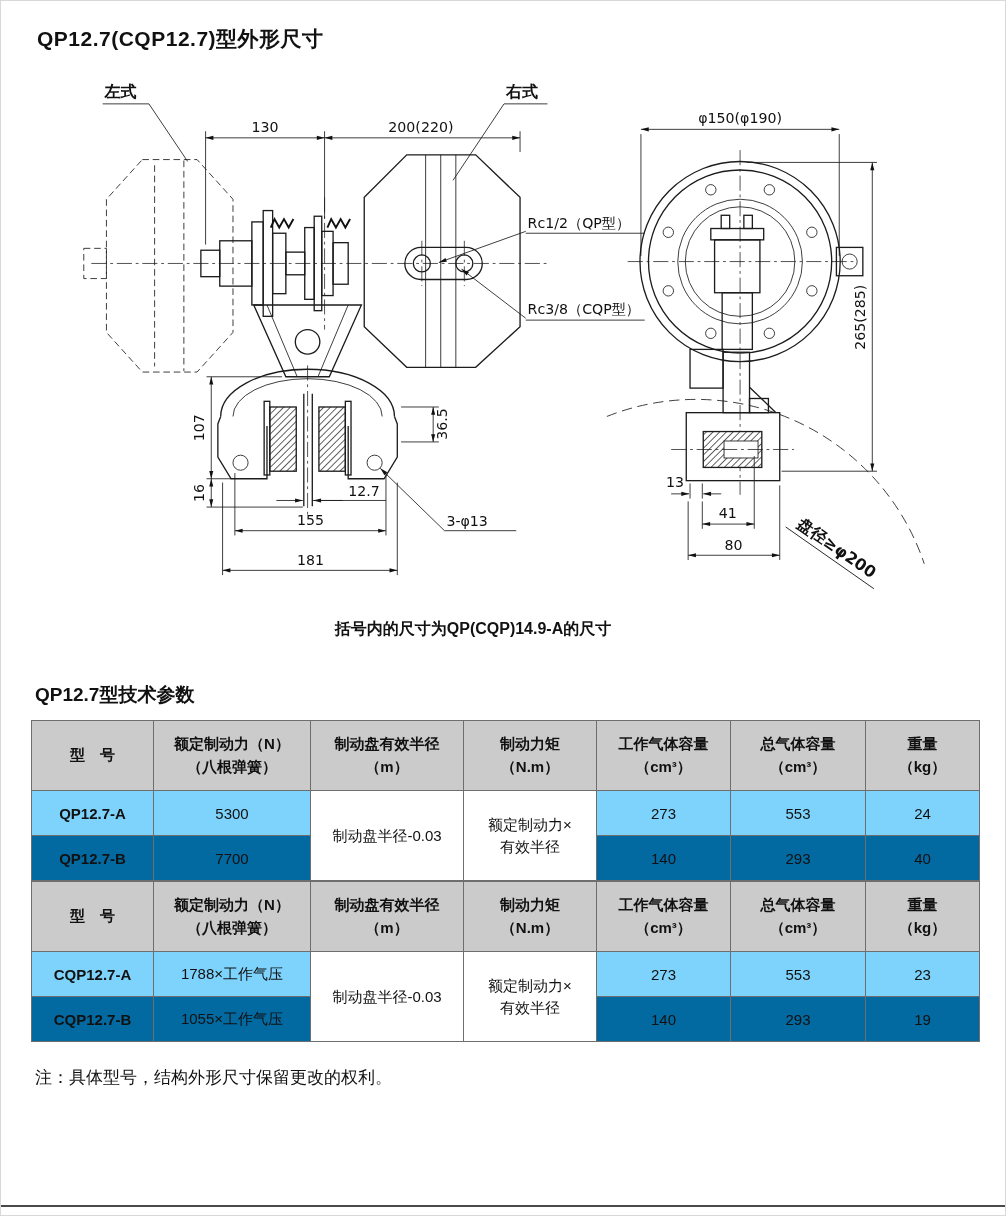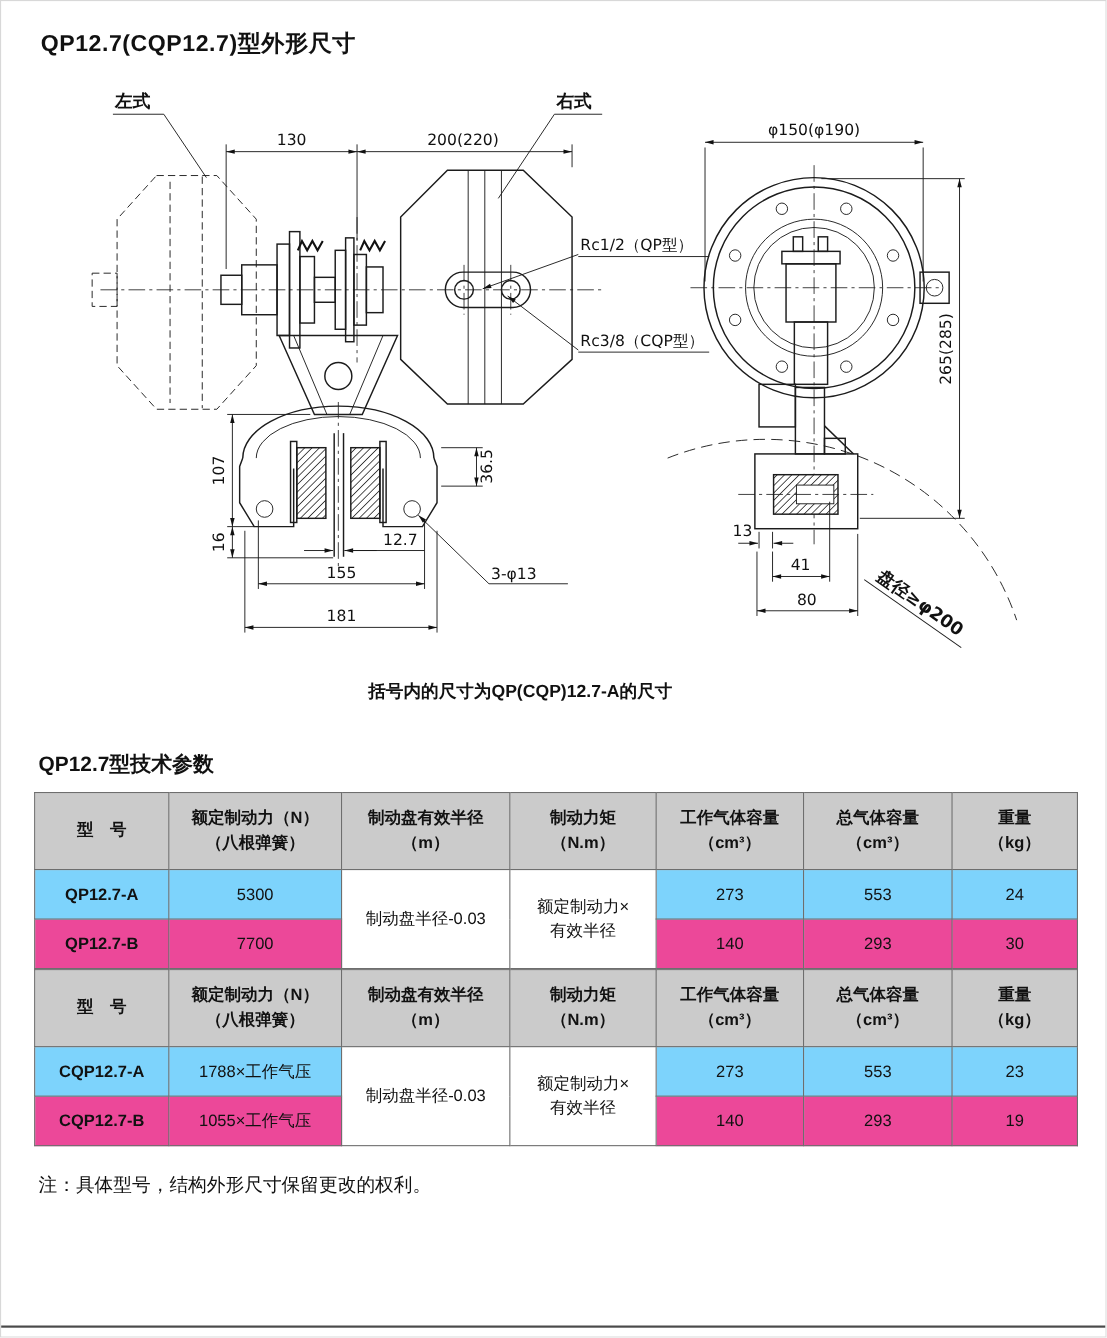--- a/index.html
+++ b/index.html
@@ -11,21 +11,21 @@
   svg.drawing { display:block; margin-top:6px; }
   .caption { text-align:center; font-size:16px; font-weight:bold; margin:0 60px 0 0; }
   h2.tbl-title { font-size:19px; font-weight:bold; margin:42px 0 12px 6px; }
   h2.tbl-title.indent { margin-left:26px; margin-top:26px; }
   table.spec { border-collapse:collapse; table-layout:fixed; width:948px; margin-left:2px; }
   table.spec th, table.spec td { border:1px solid #6e6e6e; text-align:center; vertical-align:middle;
           padding:2px 4px; box-sizing:border-box; }
   table.spec thead th { background:#cbcbcb; height:70px; font-size:15px; font-weight:bold; line-height:1.5; }
   table.spec td { height:45px; font-size:15px; background:#7dd3fc; }
   table.spec td.model { font-weight:bold; }
-  table.spec tr.row-b td { background:#ec4899; }
+  table.spec tr.row-b td { background:#0369a1; }
   table.spec td.merged { background:#fff; line-height:1.45; }
   .note { font-size:17px; margin:24px 0 0 6px; }
   .bottom-rule { position:absolute; left:0; right:0; bottom:8px; border-top:2px solid #4a4a4a; }
 
   
   .ln  { stroke:#1c1c1c; stroke-width:1.4; fill:none; }
   .th  { stroke:#1c1c1c; stroke-width:0.9; fill:none; }
   .dsh { stroke-dasharray:7 4; }
   .dsh2{ stroke-dasharray:11 6; }
   .cln { stroke:#1c1c1c; stroke-width:0.8; fill:none; stroke-dasharray:16 4 3 4; }
@@ -241,21 +241,21 @@
         <text class="dt" x="746" y="603" text-anchor="middle">80</text>
 
         <path class="th dsh2" d="M 612 462 A 255 255 0 0 1 948 618"></path>
         <g transform="rotate(35 852 606)">
           <text class="lbl" x="852" y="606" text-anchor="middle">盘径≥φ200</text>
           <line class="th" x1="795" y1="613" x2="909" y2="613"></line>
         </g>
       </g>
     </svg>
 
-    <p class="caption">括号内的尺寸为QP(CQP)12.7-A的尺寸</p>
+    <p class="caption">括号内的尺寸为QP(CQP)14.9-A的尺寸</p>
   </div>
 
   <h2 class="tbl-title">QP12.7型技术参数</h2>
   <table class="spec">
     <colgroup>
       <col style="width:122px">
         <col style="width:157px">
         <col style="width:153px">
         <col style="width:133px">
       <col style="width:134px">
@@ -305,21 +305,21 @@
         </td>
         <td>273</td>
         <td>553</td>
         <td>24</td>
       </tr>
       <tr class="row-b">
         <td class="model">QP12.7-B</td>
         <td>7700</td>
         <td>140</td>
         <td>293</td>
-        <td>30</td>
+        <td>40</td>
       </tr>
     </tbody>
   </table>
 
   <table class="spec">
     <colgroup>
       <col style="width:122px">
         <col style="width:157px">
         <col style="width:153px">
         <col style="width:133px">

